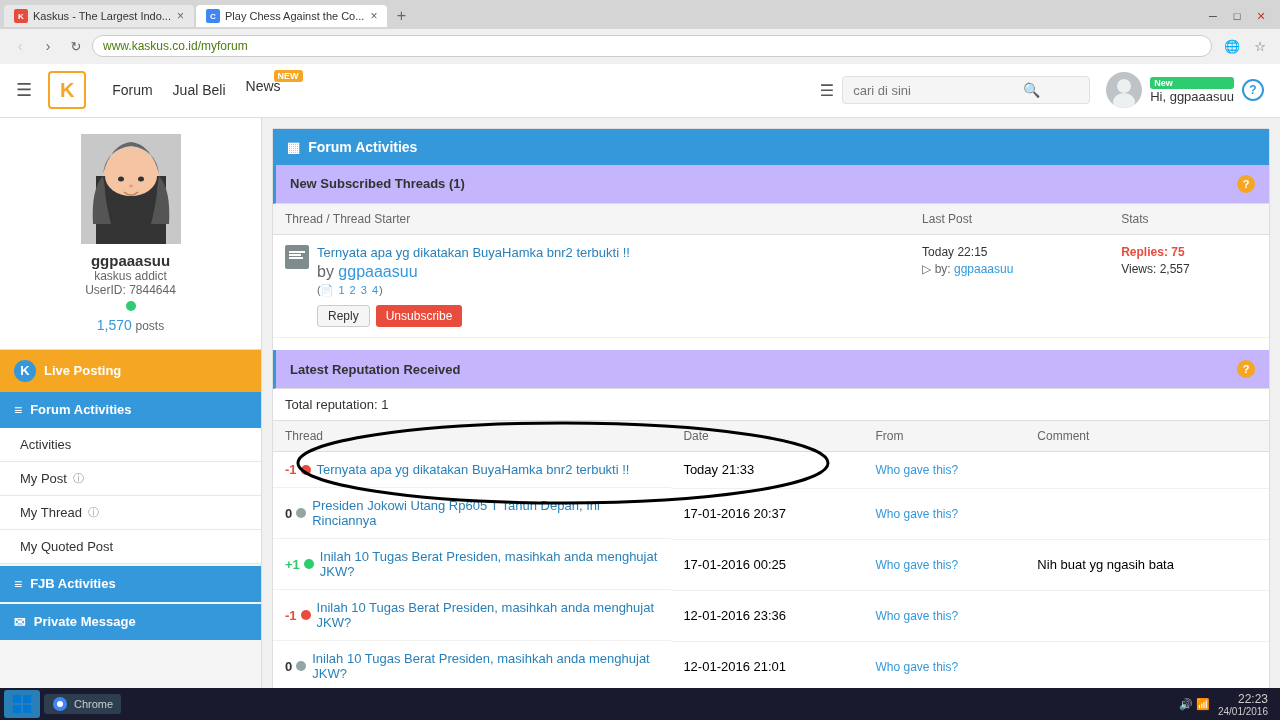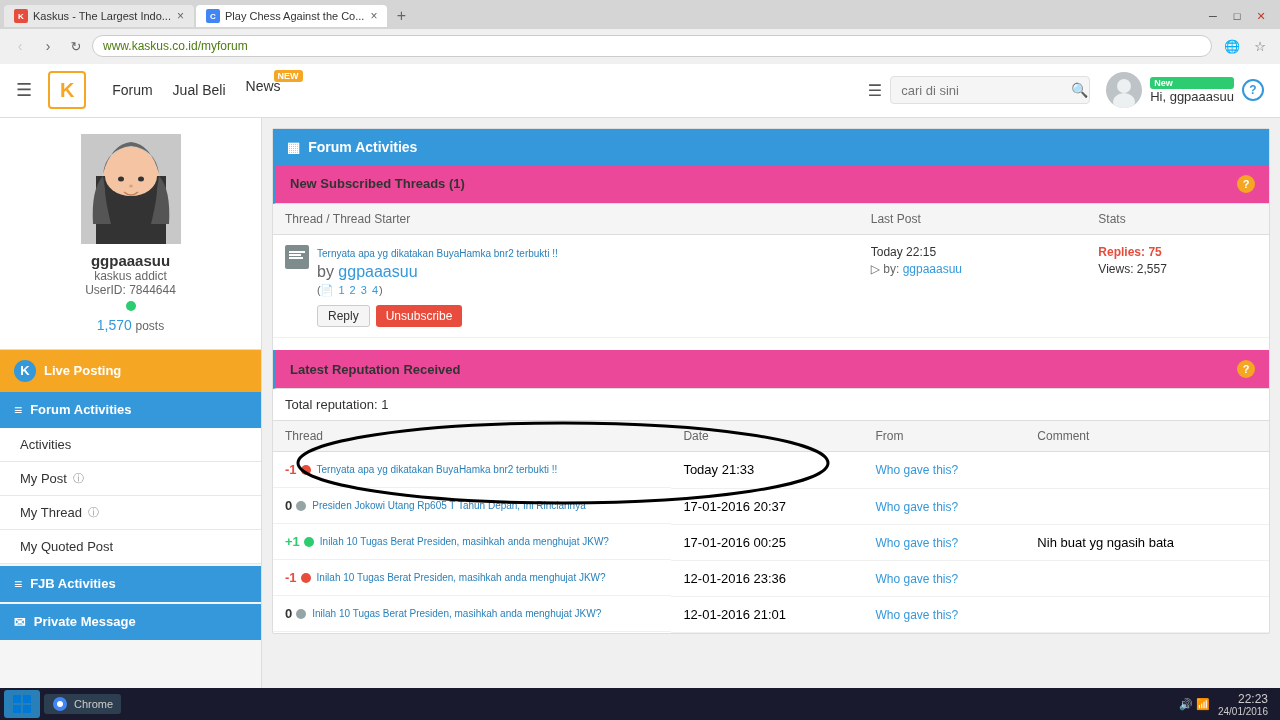--- a/index.html
+++ b/index.html
@@ -28,21 +28,21 @@
     .navbar { background: white; display: flex; align-items: center; padding: 0 16px; height: 54px; border-bottom: 1px solid #ddd; position: relative; }
     .navbar-left { display: flex; align-items: center; gap: 16px; flex: 1; }
     .hamburger { font-size: 18px; color: #555; cursor: pointer; }
     .kaskus-logo { width: 38px; height: 38px; border: 2px solid #f5a623; border-radius: 4px; display: flex; align-items: center; justify-content: center; color: #f5a623; font-size: 20px; font-weight: bold; cursor: pointer; }
     .nav-links { display: flex; gap: 20px; margin-left: 10px; }
     .nav-link { font-size: 14px; color: #333; cursor: pointer; text-decoration: none; padding: 4px 0; }
     .nav-badge { position: relative; display: inline-block; }
     .nav-badge .badge { position: absolute; top: -8px; right: -22px; background: #f5a623; color: white; font-size: 9px; font-weight: bold; padding: 1px 4px; border-radius: 3px; }
     .navbar-center { display: flex; align-items: center; gap: 8px; }
     .hamburger-center { font-size: 16px; color: #555; }
-    .search-bar { display: flex; align-items: center; background: #f5f5f5; border: 1px solid #e0e0e0; border-radius: 4px; padding: 5px 10px; width: 200px; }
+    .search-bar { display: flex; align-items: center; background: #f5f5f5; border: 1px solid #e0e0e0; border-radius: 4px; padding: 5px 10px; width: 248px; }
     .search-input { border: none; background: transparent; font-size: 13px; color: #999; outline: none; width: 170px; }
     .search-icon { color: #999; font-size: 14px; cursor: pointer; }
     .navbar-right { display: flex; align-items: center; gap: 8px; margin-left: 16px; }
     .user-avatar { width: 36px; height: 36px; border-radius: 50%; background: #ddd; overflow: hidden; display: flex; align-items: center; justify-content: center; }
     .user-greeting { font-size: 13px; color: #333; }
     .new-badge { background: #2ecc71; color: white; font-size: 9px; font-weight: bold; padding: 1px 4px; border-radius: 3px; }
     .help-btn { width: 22px; height: 22px; border-radius: 50%; border: 2px solid #3498db; color: #3498db; display: flex; align-items: center; justify-content: center; font-size: 12px; font-weight: bold; cursor: pointer; }
 
     
     .main-content { display: flex; flex: 1; overflow: hidden; }
@@ -65,29 +65,29 @@
     .sidebar-item { padding: 9px 14px 9px 20px; font-size: 13px; color: #333; cursor: pointer; border-bottom: 1px solid #e8e8e8; background: white; display: flex; align-items: center; gap: 6px; }
     .sidebar-section-icon { font-size: 14px; }
 
     
     .right-content { flex: 1; overflow-y: auto; background: #f0f0f0; padding: 10px; }
 
     
     .panel { background: white; border: 1px solid #ddd; margin-bottom: 10px; border-radius: 2px; }
     .panel-header { background: #3498db; color: white; padding: 10px 14px; font-size: 14px; font-weight: bold; display: flex; align-items: center; gap: 8px; }
     .panel-header .panel-icon { font-size: 14px; }
-    .panel-subheader { background: #ec4899; border-bottom: 1px solid #ddd; border-left: 3px solid #3498db; padding: 10px 14px; display: flex; align-items: center; justify-content: space-between; }
+    .panel-subheader { background: #c4b5fd; border-bottom: 1px solid #ddd; border-left: 3px solid #3498db; padding: 10px 14px; display: flex; align-items: center; justify-content: space-between; }
     .panel-subheader-title { font-size: 13px; font-weight: bold; color: #333; }
     .panel-help { width: 18px; height: 18px; border-radius: 50%; background: #f5a623; color: white; display: flex; align-items: center; justify-content: center; font-size: 11px; font-weight: bold; cursor: pointer; }
 
     
     .thread-table { width: 100%; border-collapse: collapse; }
     .thread-table th { background: #f5f5f5; border-bottom: 1px solid #ddd; padding: 8px 12px; text-align: left; font-size: 12px; color: #666; font-weight: normal; }
     .thread-table td { padding: 10px 12px; border-bottom: 1px solid #f0f0f0; vertical-align: top; }
-    .thread-title { color: #2980b9; font-size: 10px; text-decoration: none; cursor: pointer; }
+    .thread-title { color: #2980b9; font-size: 13px; text-decoration: none; cursor: pointer; }
     .thread-starter { font-size: 16px; color: #666; margin-top: 3px; }
     .thread-starter .by { color: #3498db; cursor: pointer; }
     .page-links { font-size: 11px; color: #666; margin-top: 3px; }
     .page-links a { color: #3498db; text-decoration: none; margin: 0 1px; }
     .thread-actions { display: flex; gap: 6px; margin-top: 8px; }
     .btn-reply { background: #f5f5f5; border: 1px solid #ccc; color: #333; padding: 3px 10px; font-size: 12px; border-radius: 3px; cursor: pointer; }
     .btn-unsubscribe { background: #e74c3c; border: none; color: white; padding: 3px 10px; font-size: 12px; border-radius: 3px; cursor: pointer; }
     .last-post-time { font-size: 12px; color: #333; }
     .last-post-by { font-size: 12px; color: #666; margin-top: 3px; }
     .last-post-by a { color: #3498db; cursor: pointer; }

